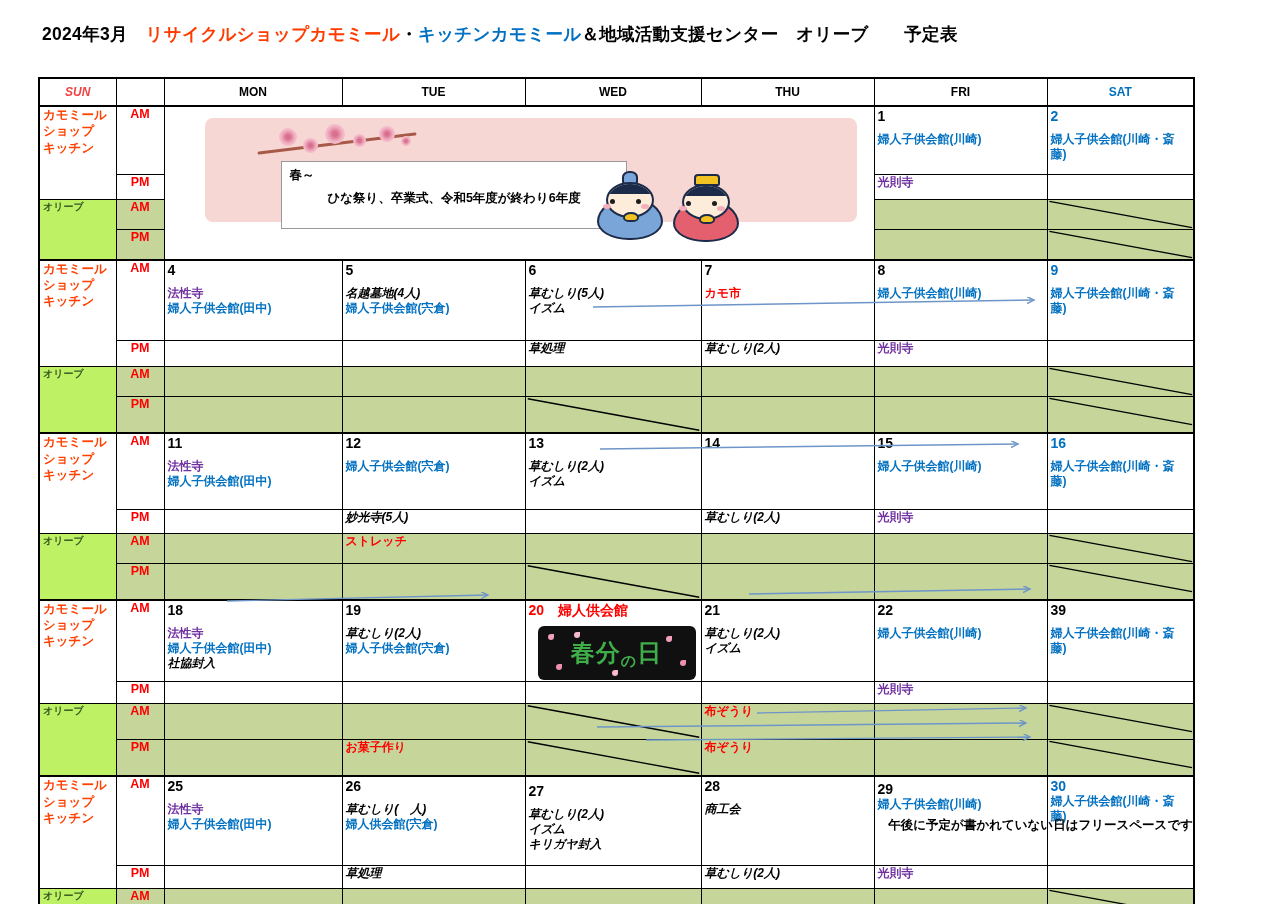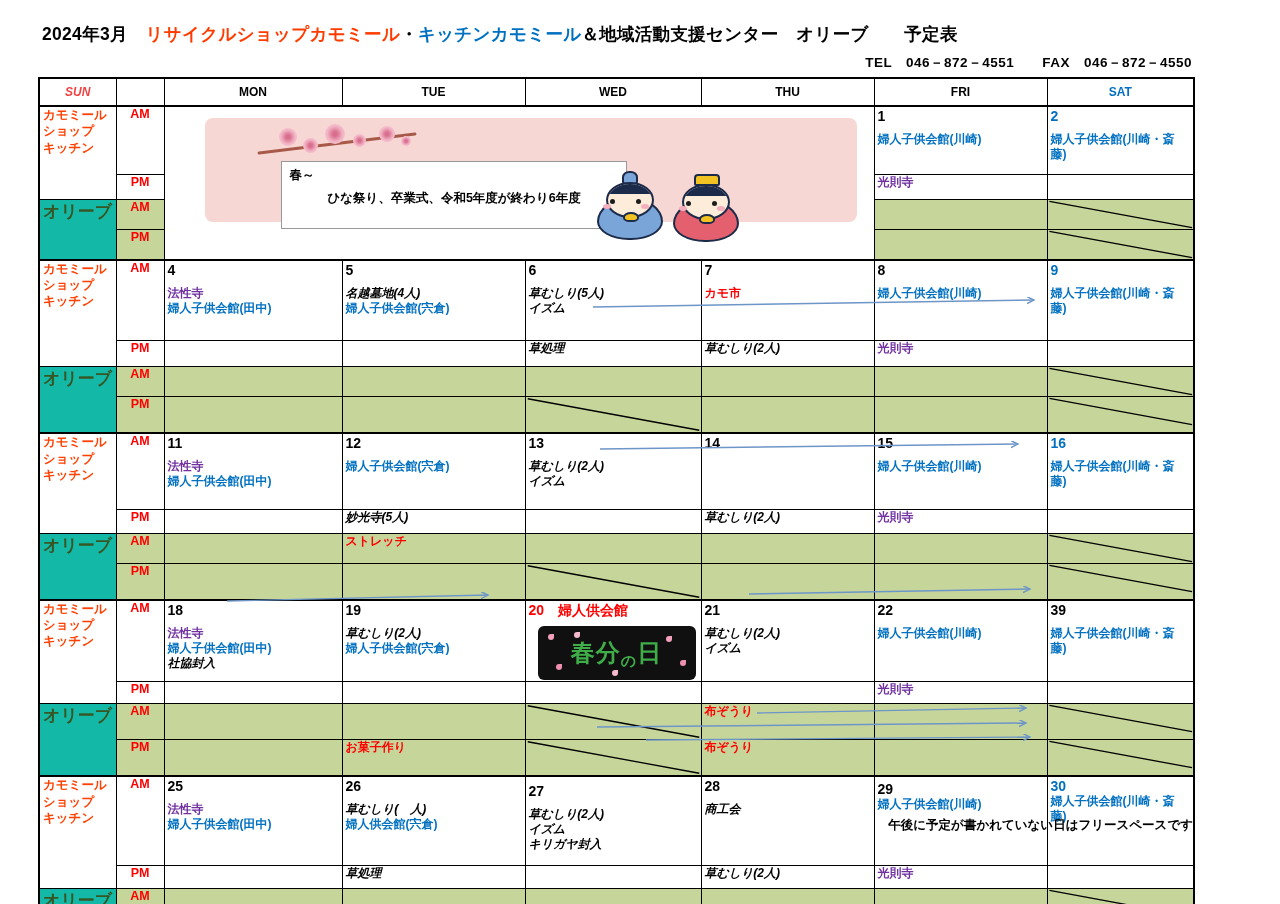--- a/index.html
+++ b/index.html
@@ -12,21 +12,21 @@
   .footnote{position:absolute;top:817px;right:87px;font-size:12.5px;}
   
   table.cal{position:absolute;left:38px;top:77px;width:1155px;border-collapse:collapse;table-layout:fixed;
             border:2px solid #000;}
   .cal th,.cal td{border:1px solid #000;padding:0 3px;vertical-align:top;overflow:hidden;}
   .cal tr.hdr th{height:24px;font-size:12px;text-align:center;vertical-align:middle;padding:1px;}
   .sun-h{color:#ef4444;font-style:italic;} .sat-h{color:#0070c0;}
   tr.amrow>td{border-top:2px solid #000;}
   .ampm{color:#ff0000;font-size:12.5px;text-align:center;vertical-align:middle;}
   .shop-label{color:#ff4000;font-size:12.5px;line-height:1.3;padding:12px 2px 0 4px;}
-  .olive-label{background:#14b8a6;color:#375623;font-size:17px;vertical-align:middle;padding-left:3px;}
+  .olive-label{background:#bef264;color:#375623;font-size:10px;vertical-align:middle;padding-left:3px;}
   .og{background:#c6d69b;}
   .c{font-size:12px;line-height:1.25;}
   .date{display:block;font-size:14px;line-height:1.15;padding-top:1px;}
   .bdate{color:#0070c0;} .rdate{color:#ff0000;}
   .line{display:block;}
   .gap{display:block;height:8px;}
   .b{color:#0070c0;} .p{color:#7030a0;} .r{color:#ff0000;} .k{color:#000;font-style:italic;}
   td.diag{position:relative;padding:0;}
   td.diag svg{display:block;width:100%;height:100%;}
   
@@ -67,21 +67,20 @@
   
   svg.overlay{position:absolute;left:0;top:0;pointer-events:none;}
 </style>
 </head>
 <body>
 
 <div id="page">
 
   <div class="title"><span>2024年3月</span><span>　</span><span class="t-orange">リサイクルショップカモミール</span><span>・</span><span class="t-blue">キッチンカモミール</span><span>＆地域活動支援センター　オリーブ　　予定表</span></div>
 
-  <div class="contact">TEL　046－872－4551　　FAX　046－872－4550</div>
 
   <table class="cal">
     <colgroup>
       <col style="width:77px">
         <col style="width:48px">
         <col style="width:178px">
         <col style="width:183px">
       <col style="width:176px">
         <col style="width:173px">
         <col style="width:173px">

